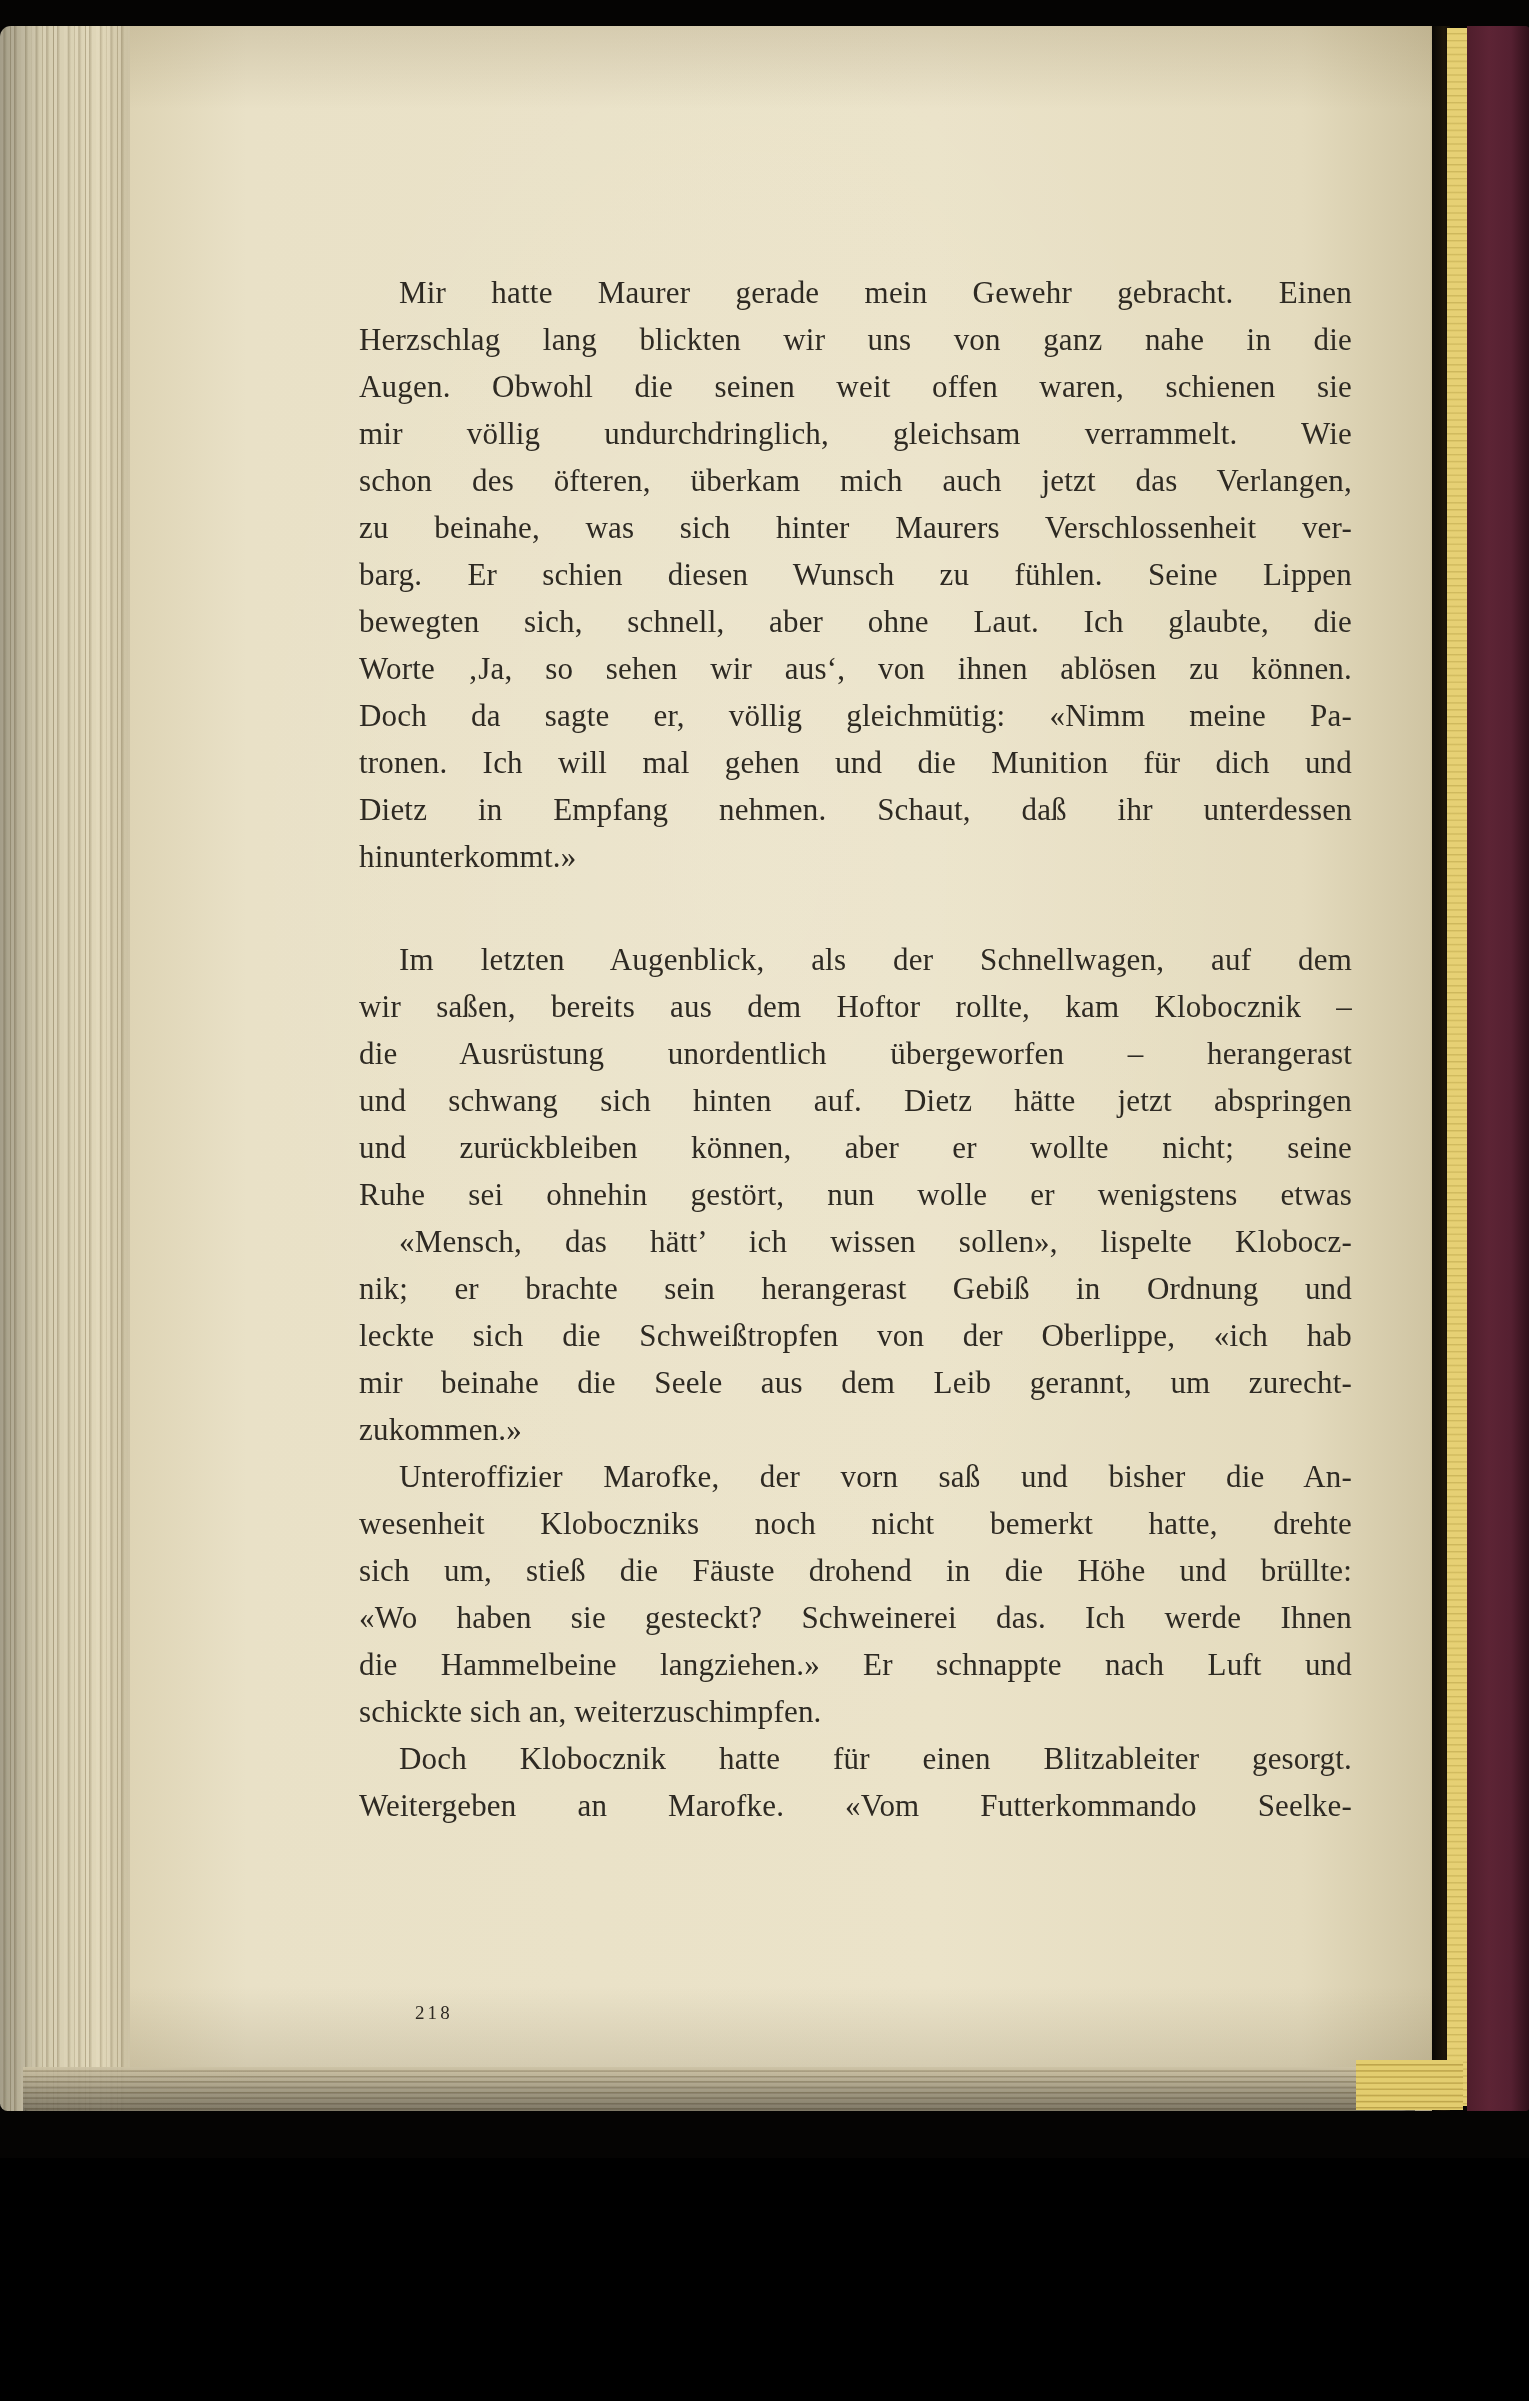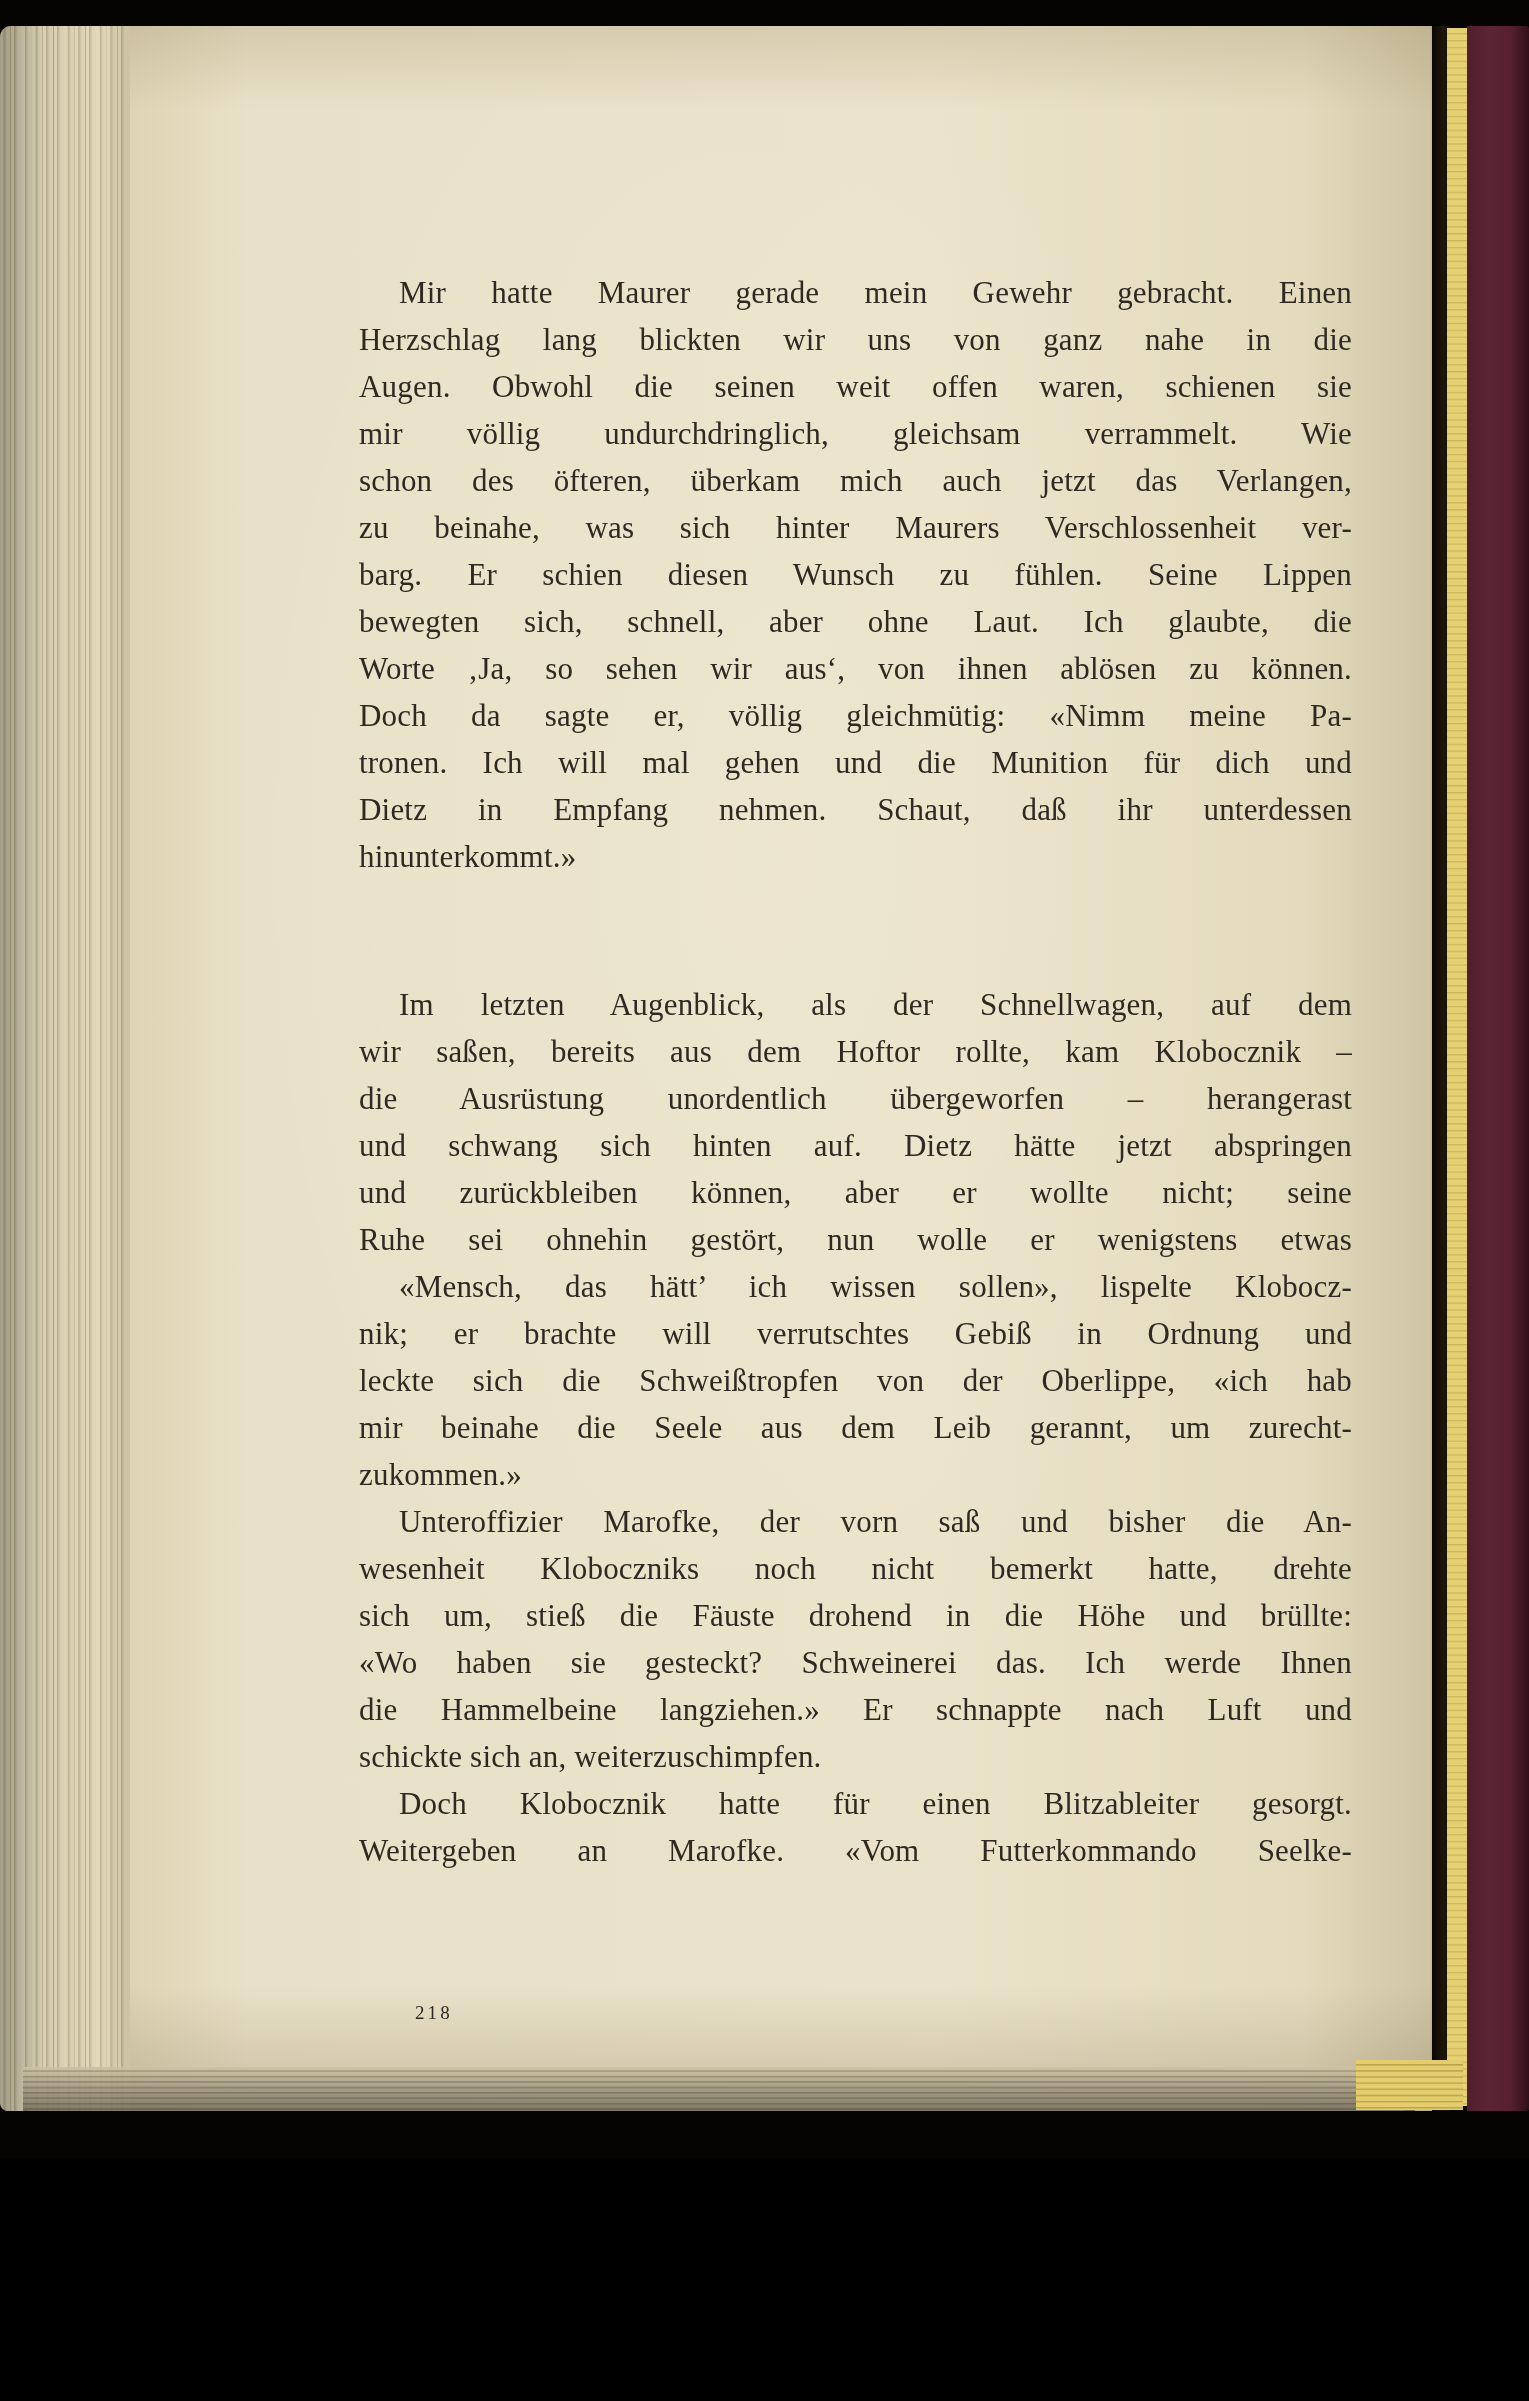--- a/index.html
+++ b/index.html
@@ -146,21 +146,21 @@
     position: absolute;
     left: 359px;
     top: 269px;
     width: 993px;
     color: #2e2a23;
     font-size: 31px;
     line-height: 47px;
     letter-spacing: 0.2px;
   }
   .para { margin: 0; }
-  .para.gap-before { margin-top: 101px; }
+  .para.gap-before { margin-top: 56px; }
   .line {
     text-align: justify;
     text-align-last: justify;
     white-space: normal;
   }
   .line.last {
     text-align: left;
     text-align-last: left;
   }
   .line.first {
@@ -208,21 +208,21 @@
       <div class="para gap-before">
         <div class="line first">Im letzten Augenblick, als der Schnellwagen, auf dem</div>
         <div class="line">wir saßen, bereits aus dem Hoftor rollte, kam Klobocznik –</div>
         <div class="line">die Ausrüstung unordentlich übergeworfen – herangerast</div>
         <div class="line">und schwang sich hinten auf. Dietz hätte jetzt abspringen</div>
         <div class="line">und zurückbleiben können, aber er wollte nicht; seine</div>
         <div class="line">Ruhe sei ohnehin gestört, nun wolle er wenigstens etwas</div>
       </div>
       <div class="para">
         <div class="line first">«Mensch, das hätt’ ich wissen sollen», lispelte Klobocz-</div>
-        <div class="line">nik; er brachte will verrutschtes Gebiß in Ordnung und</div>
+        <div class="line">nik; er brachte sein herangerast Gebiß in Ordnung und</div>
         <div class="line">leckte sich die Schweißtropfen von der Oberlippe, «ich hab</div>
         <div class="line">mir beinahe die Seele aus dem Leib gerannt, um zurecht-</div>
         <div class="line last">zukommen.»</div>
       </div>
       <div class="para">
         <div class="line first">Unteroffizier Marofke, der vorn saß und bisher die An-</div>
         <div class="line">wesenheit Kloboczniks noch nicht bemerkt hatte, drehte</div>
         <div class="line">sich um, stieß die Fäuste drohend in die Höhe und brüllte:</div>
         <div class="line">«Wo haben sie gesteckt? Schweinerei das. Ich werde Ihnen</div>
         <div class="line">die Hammelbeine langziehen.» Er schnappte nach Luft und</div>

